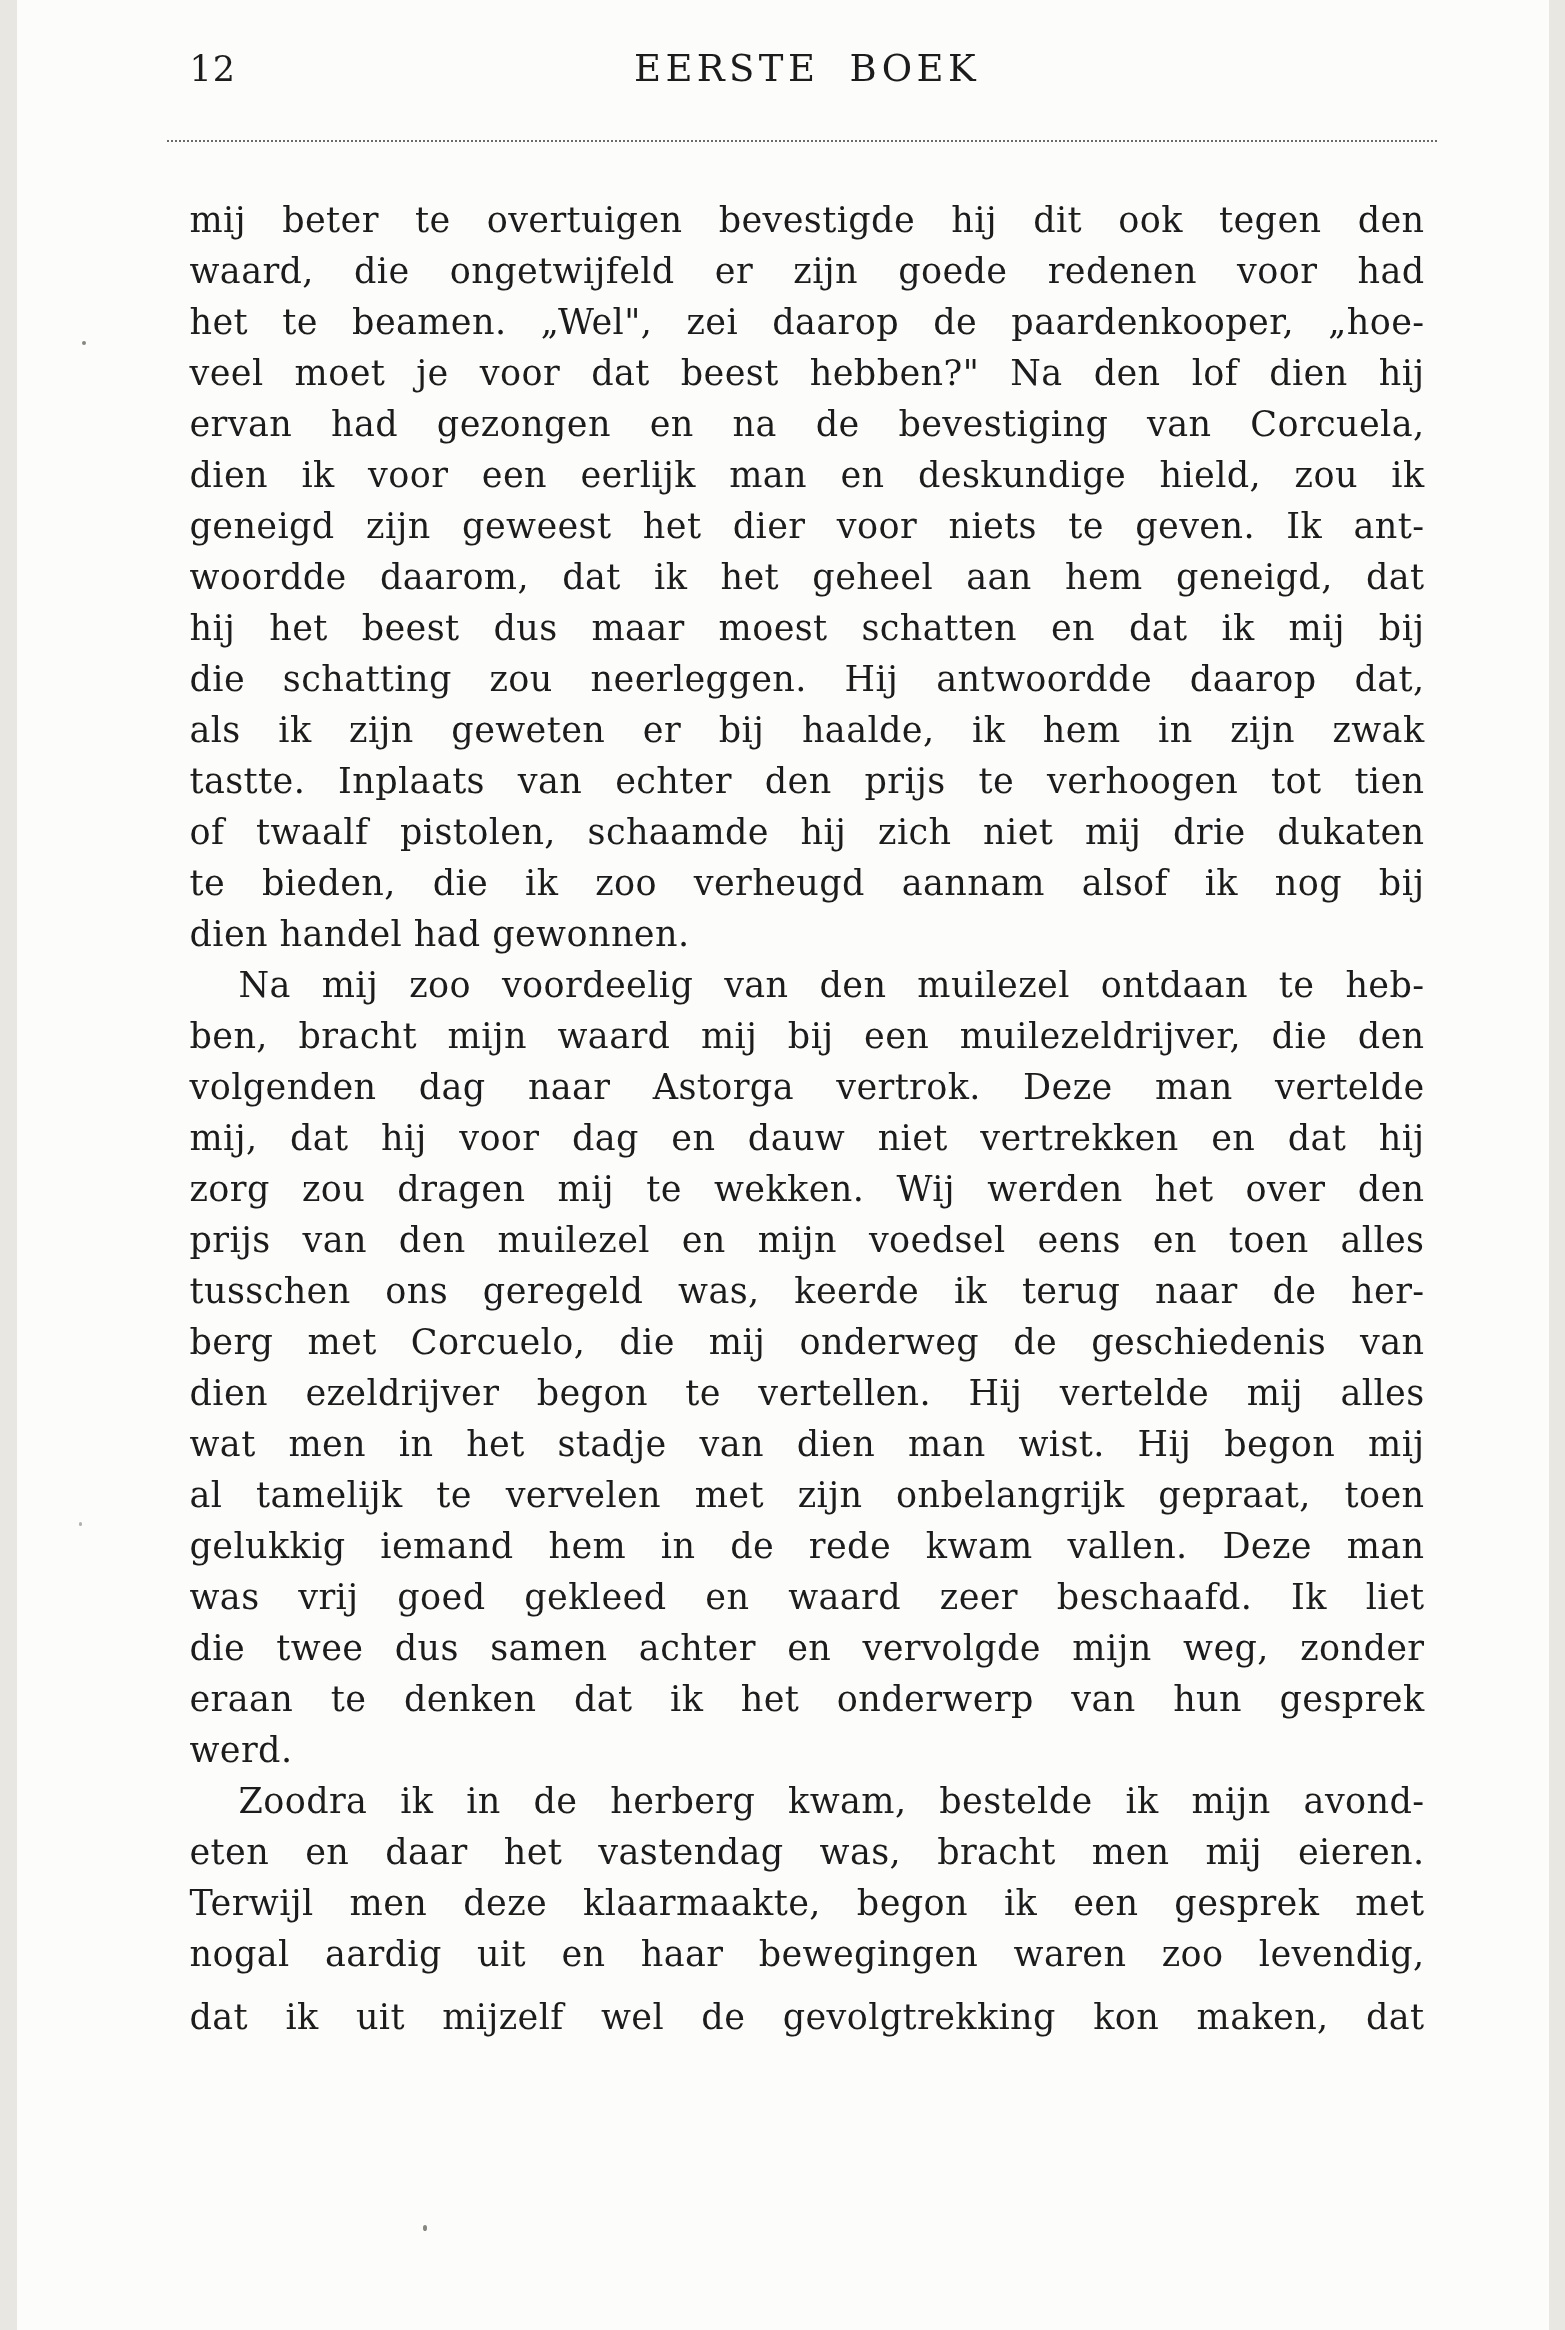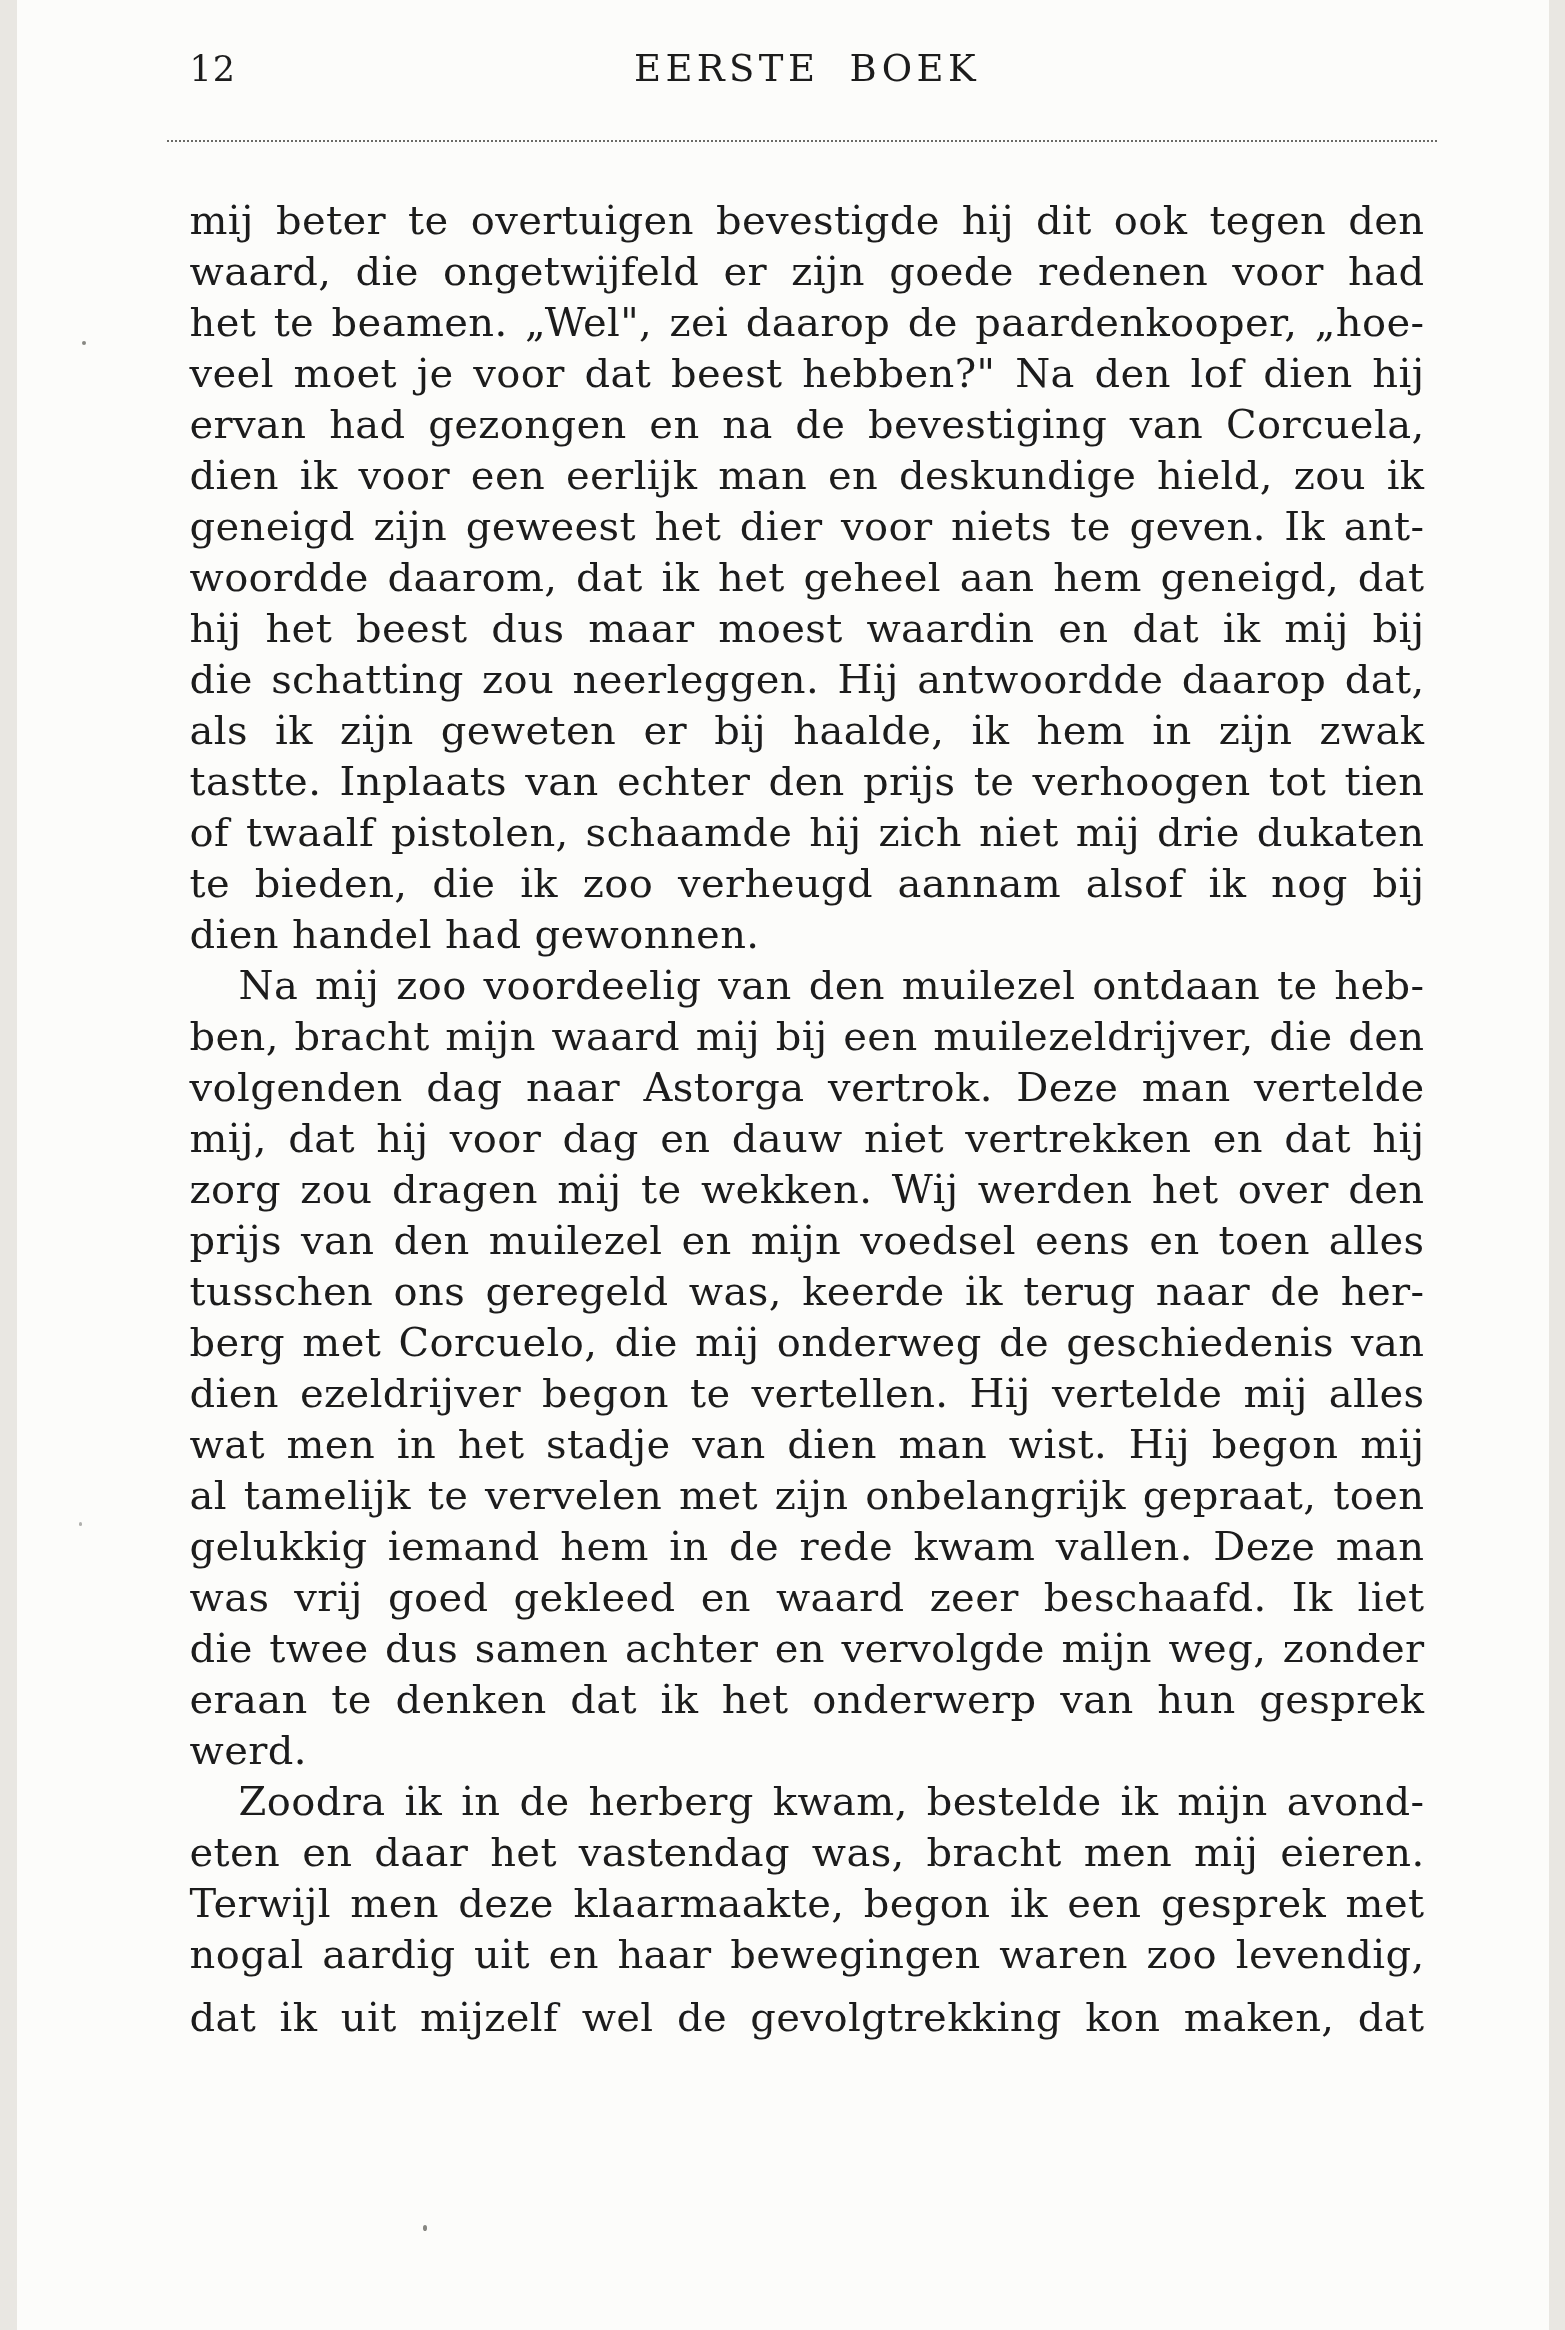--- a/index.html
+++ b/index.html
@@ -41,21 +41,21 @@
   }
   .header-rule {
     margin-top: 48px;
     margin-left: -23px;
     width: calc(100% + 35px);
     height: 0;
     border-top: 2.7px dotted #6a6a66;
   }
   .page-body {
     margin-top: 53px;
-    font-size: 40px;
+    font-size: 35px;
     line-height: 51px;
     letter-spacing: 0.4px;
   }
   .paragraph {
     margin: 0;
   }
   .line {
     text-align: justify;
     text-align-last: justify;
     white-space: normal;
@@ -94,21 +94,21 @@
   <main class="page-body">
       <div class="paragraph">
         <div class="line">mij beter te overtuigen bevestigde hij dit ook tegen den</div>
         <div class="line">waard, die ongetwijfeld er zijn goede redenen voor had</div>
         <div class="line">het te beamen. „Wel", zei daarop de paardenkooper, „hoe-</div>
         <div class="line">veel moet je voor dat beest hebben?" Na den lof dien hij</div>
         <div class="line">ervan had gezongen en na de bevestiging van Corcuela,</div>
         <div class="line">dien ik voor een eerlijk man en deskundige hield, zou ik</div>
         <div class="line">geneigd zijn geweest het dier voor niets te geven. Ik ant-</div>
         <div class="line">woordde daarom, dat ik het geheel aan hem geneigd, dat</div>
-        <div class="line">hij het beest dus maar moest waardin en dat ik mij bij</div>
+        <div class="line">hij het beest dus maar moest schatten en dat ik mij bij</div>
         <div class="line">die schatting zou neerleggen. Hij antwoordde daarop dat,</div>
         <div class="line">als ik zijn geweten er bij haalde, ik hem in zijn zwak</div>
         <div class="line">tastte. Inplaats van echter den prijs te verhoogen tot tien</div>
         <div class="line">of twaalf pistolen, schaamde hij zich niet mij drie dukaten</div>
         <div class="line">te bieden, die ik zoo verheugd aannam alsof ik nog bij</div>
         <div class="line last">dien handel had gewonnen.</div>
       </div>
       <div class="paragraph">
         <div class="line indented">Na mij zoo voordeelig van den muilezel ontdaan te heb-</div>
         <div class="line">ben, bracht mijn waard mij bij een muilezeldrijver, die den</div>

